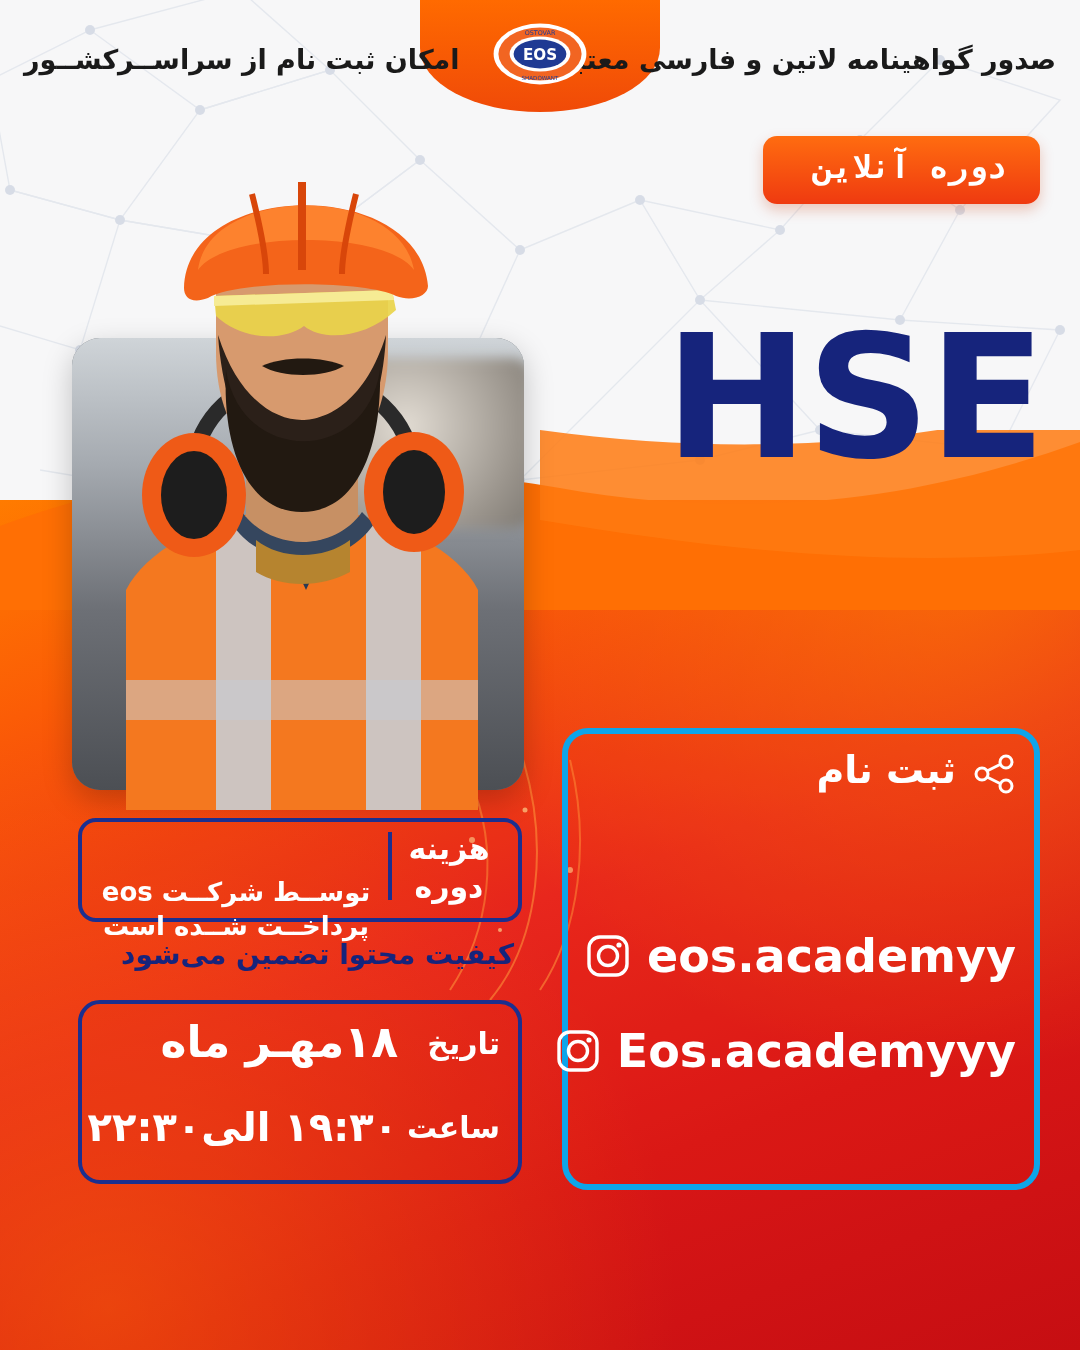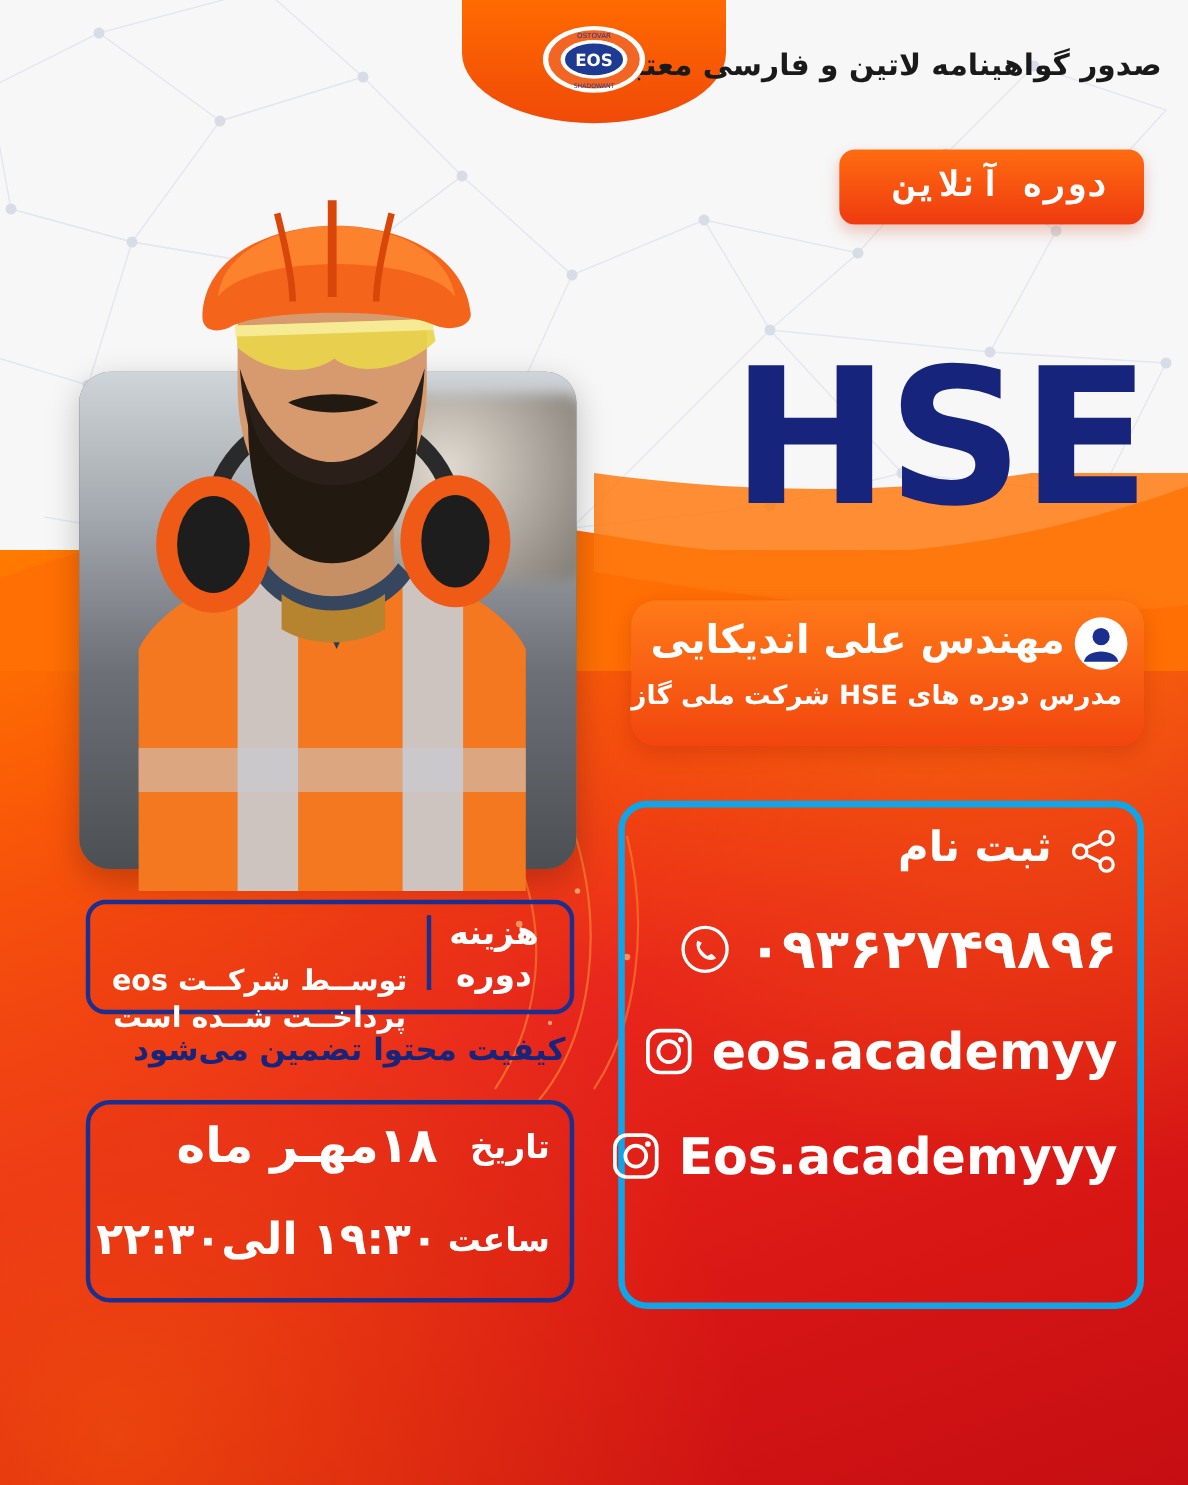--- a/index.html
+++ b/index.html
@@ -425,20 +425,21 @@
     <g fill="#ffd08a" opacity="0.7">
       <circle cx="42" cy="150" r="3"></circle>
         <circle cx="95" cy="120" r="2.5"></circle>
       <circle cx="140" cy="180" r="3"></circle>
         <circle cx="70" cy="240" r="2"></circle>
     </g>
   </svg>
 
   <div class="top-bar">
     <div class="top-tab"></div>
+    <div class="top-text top-text-left">امکان ثبت نام از سراســرکشــور</div>
     <div class="top-text top-text-right">صدور گواهینامه لاتین و فارسی معتبر</div>
   </div>
 
   <svg class="top-logo" viewBox="0 0 120 80">
     <ellipse cx="60" cy="40" rx="58" ry="38" fill="#ffffff"></ellipse>
     <ellipse cx="60" cy="40" rx="52" ry="33" fill="#f26522"></ellipse>
     <ellipse cx="60" cy="40" rx="38" ry="22" fill="#ffffff"></ellipse>
     <ellipse cx="60" cy="40" rx="33" ry="18" fill="#1f3a93"></ellipse>
     <text x="60" y="47" font-size="19" font-weight="bold" fill="#ffffff" text-anchor="middle" font-family="DejaVu Sans, sans-serif">EOS</text>
     <text x="60" y="16" font-size="8" fill="#1f3a93" text-anchor="middle" font-family="DejaVu Sans, sans-serif">OSTOVAR</text>
@@ -483,46 +484,30 @@
     <path d="M148 176 L326 170 L330 190 C 300 218, 258 222, 238 206 C 216 222, 176 220, 150 196 Z" fill="#e9d44a" opacity="0.92"></path>
     <path d="M148 176 L326 170 L328 180 L148 186 Z" fill="#f6eb94"></path>
 
     <path d="M118 168 C 120 60, 352 56, 362 166 C 362 176, 346 182, 330 176 C 300 160, 170 160, 142 178 C 126 184, 118 178, 118 168 Z" fill="#f4641a"></path>
     <path d="M132 150 C 142 66, 332 62, 348 150 C 320 110, 160 110, 132 150 Z" fill="#ff8a33" opacity="0.8"></path>
     <path d="M236 62 L236 150" stroke="#d8460a" stroke-width="8"></path>
     <path d="M186 74 C 200 130, 200 150, 200 154" stroke="#d8460a" stroke-width="6" fill="none"></path>
     <path d="M290 74 C 276 130, 276 150, 276 154" stroke="#d8460a" stroke-width="6" fill="none"></path>
   </svg>
 
-  <div class="instructor">
-    <svg class="user-icon" viewBox="0 0 48 48">
-      <circle cx="24" cy="24" r="23" fill="#ffffff"></circle>
-      <circle cx="24" cy="18" r="7.5" fill="#1b2f8f"></circle>
-      <path d="M9 40 C 11 28, 37 28, 39 40 Z" fill="#1b2f8f"></path>
-    </svg>
-    <div class="line1">مهندس علی اندیکایی</div>
-    <div class="line2">مدرس دوره های HSE شرکت ملی گاز</div>
-  </div>
 
   <div class="register">
     <svg class="share-icon" viewBox="0 0 48 48">
       <circle cx="12" cy="24" r="6" fill="none" stroke="#ffffff" stroke-width="3"></circle>
       <circle cx="36" cy="12" r="6" fill="none" stroke="#ffffff" stroke-width="3"></circle>
       <circle cx="36" cy="36" r="6" fill="none" stroke="#ffffff" stroke-width="3"></circle>
       <path d="M17 21 L31 14 M17 27 L31 34" stroke="#ffffff" stroke-width="3"></path>
     </svg>
     <div class="reg-title">ثبت نام</div>
 
-    <div class="reg-row row-phone">
-      <svg class="reg-icon" viewBox="0 0 46 46">
-        <circle cx="23" cy="23" r="20" fill="none" stroke="#ffffff" stroke-width="3"></circle>
-        <path d="M16 15 C 14 19, 16 26, 21 30 C 26 34, 31 33, 33 31 L29 27 L25 29 C 22 27, 19 24, 18 21 L20 17 Z" fill="#ffffff"></path>
-      </svg>
-      <span class="rt fa-num">۰۹۳۶۲۷۴۹۸۹۶</span>
-    </div>
 
     <div class="reg-row row-insta1">
       <svg class="reg-icon" viewBox="0 0 46 46">
         <rect x="4" y="4" width="38" height="38" rx="11" fill="none" stroke="#ffffff" stroke-width="3.4"></rect>
         <circle cx="23" cy="23" r="9.5" fill="none" stroke="#ffffff" stroke-width="3.4"></circle>
         <circle cx="34" cy="12" r="2.6" fill="#ffffff"></circle>
       </svg>
       <span class="rt">eos.academyy</span>
     </div>
 

